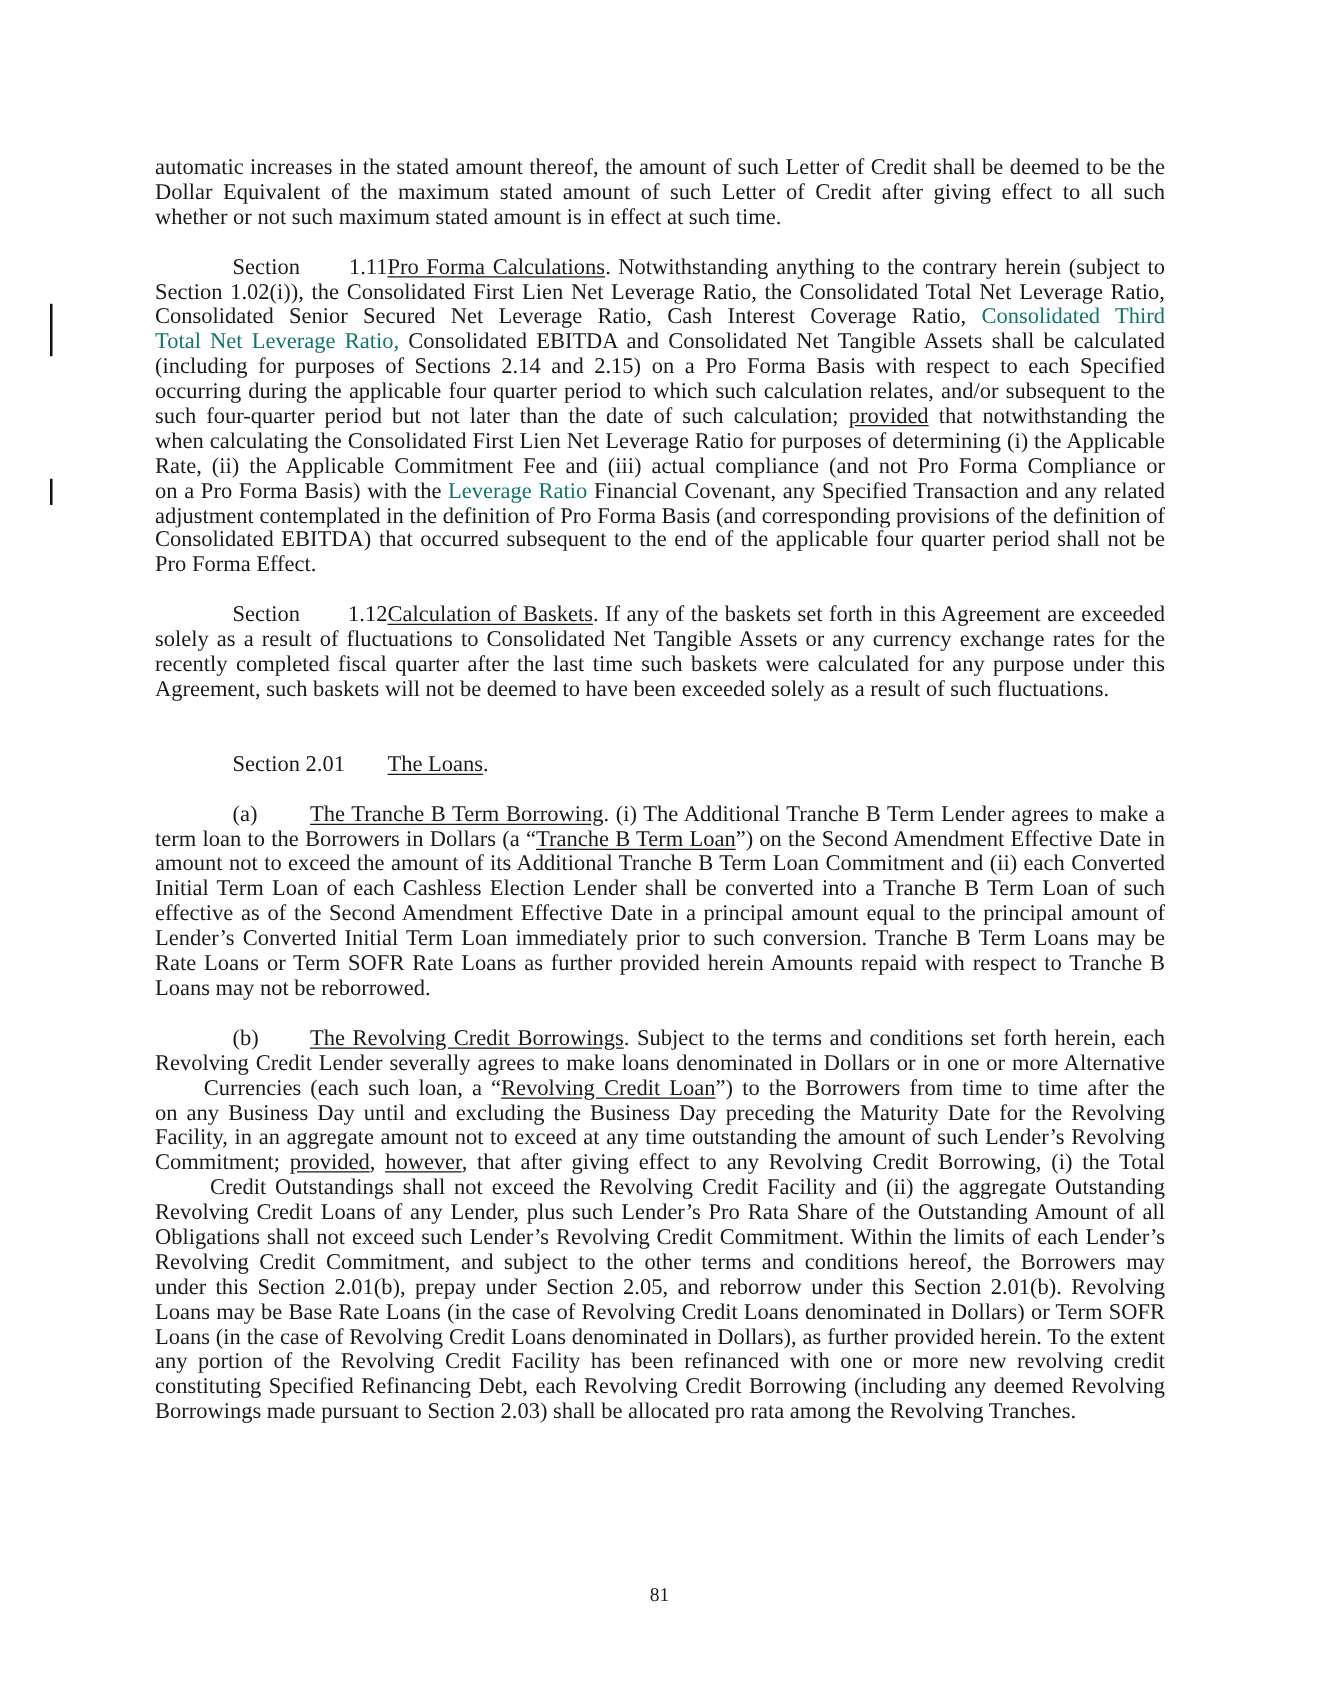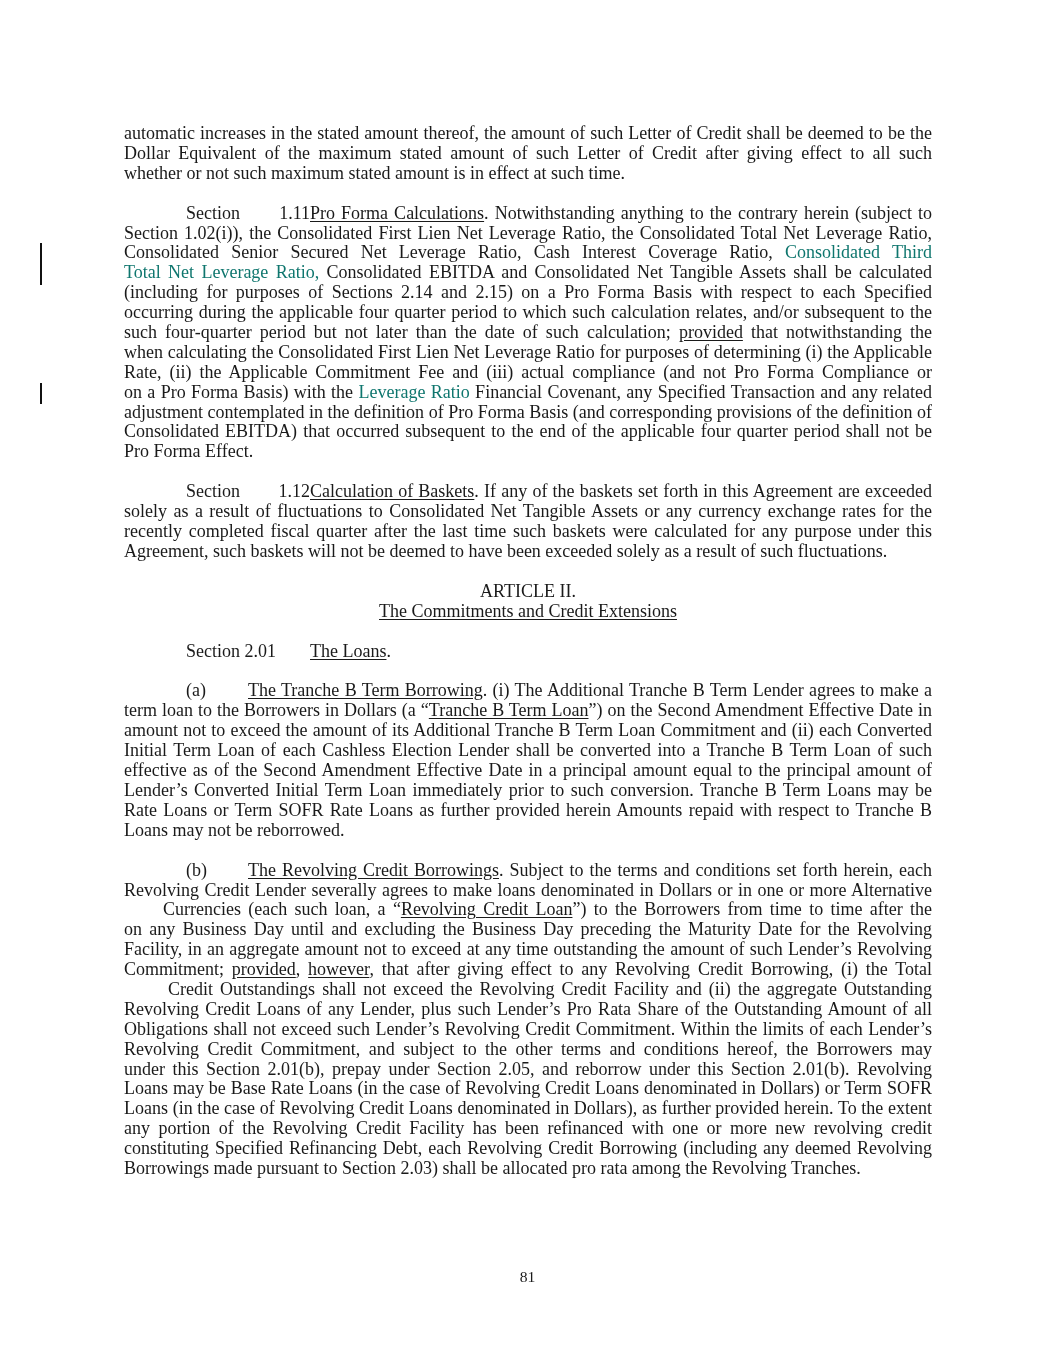--- a/index.html
+++ b/index.html
@@ -52,24 +52,20 @@
   <div class="gap"></div>
 
   <div>
     <div class="line" style="white-space: normal; overflow: hidden;"><span class="indent"></span><span class="sec-num">Section 1.12</span><u>Calculation of Baskets</u><span>.  If any of the baskets set forth in this Agreement are exceeded</span></div>
     <div class="line" style="white-space: normal; overflow: hidden;">solely as a result of fluctuations to Consolidated Net Tangible Assets or any currency exchange rates for the most</div>
     <div class="line" style="white-space: normal; overflow: hidden;">recently completed fiscal quarter after the last time such baskets were calculated for any purpose under this</div>
     <div class="line last">Agreement, such baskets will not be deemed to have been exceeded solely as a result of such fluctuations.</div>
   </div>
   <div class="gap"></div>
 
-  <div>
-    <div class="line center">ARTICLE II.</div>
-    <div class="line center"><u>The Commitments and Credit Extensions</u></div>
-  </div>
   <div class="gap"></div>
 
   <div class="line last"><span class="indent"></span><span class="sec-num">Section 2.01</span><u>The Loans</u><span>.</span></div>
   <div class="gap"></div>
 
   <div>
     <div class="line" style="white-space: normal; overflow: hidden;"><span class="indent"></span><span class="par-num">(a)</span><u>The Tranche B Term Borrowing</u><span>.  (i) The Additional Tranche B Term Lender agrees to make a</span></div>
     <div class="line" style="white-space: normal; overflow: hidden;"><span>term loan to the Borrowers in Dollars (a “</span><u>Tranche B Term Loan</u><span>”) on the Second Amendment Effective Date in an</span></div>
     <div class="line" style="white-space: normal; overflow: hidden;">amount not to exceed the amount of its Additional Tranche B Term Loan Commitment and (ii) each Converted</div>
     <div class="line" style="white-space: normal; overflow: hidden;">Initial Term Loan of each Cashless Election Lender shall be converted into a Tranche B Term Loan of such Lender</div>

